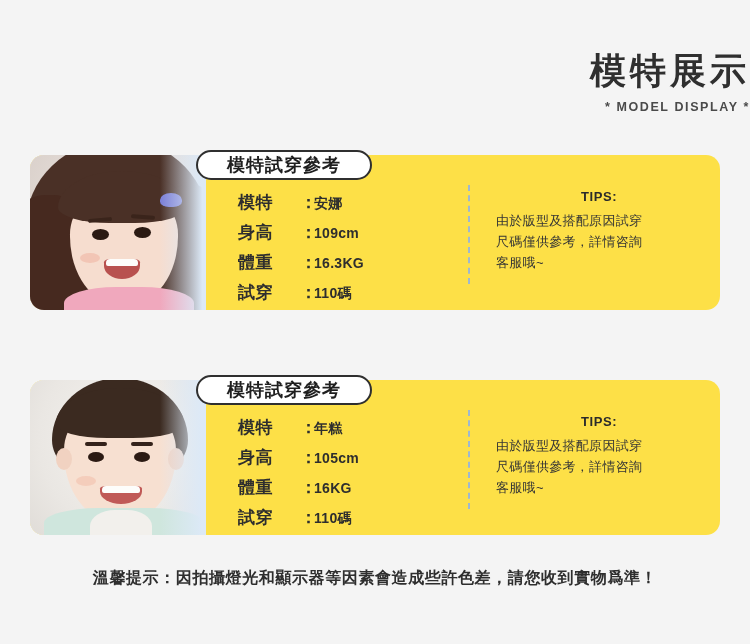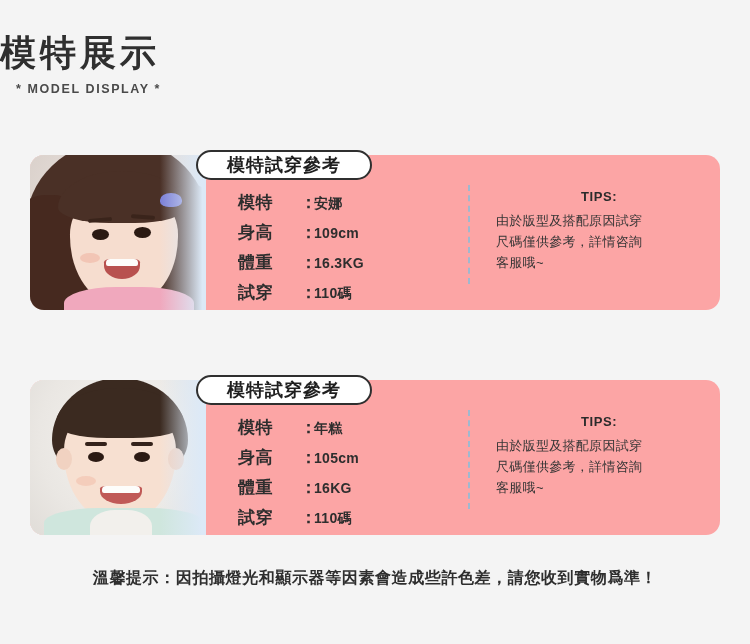--- a/index.html
+++ b/index.html
@@ -16,22 +16,22 @@
   }
   .page {
     position: relative;
     width: 750px;
     height: 644px;
     background: #f4f4f4;
   }
 
   
   .header {
-    text-align: left;
-    padding-top: 30px;
+    text-align: right;
+    padding-top: 48px;
   }
   .header-title {
     font-size: 36px;
     font-weight: bold;
     letter-spacing: 4px;
     color: #2f2f2f;
     line-height: 1.25;
   }
   .header-sub {
     font-size: 12.5px;
@@ -41,21 +41,21 @@
     font-weight: bold;
     margin-left: 16px;
   }
 
   
   .card {
     position: absolute;
     left: 30px;
     width: 690px;
     height: 155px;
-    background: #fca5a5;
+    background: #fde047;
     border-radius: 14px;
     overflow: hidden;
     display: flex;
   }
   .card-1 { top: 155px; }
   .card-2 { top: 380px; }
 
   .photo {
     width: 176px;
     height: 155px;

